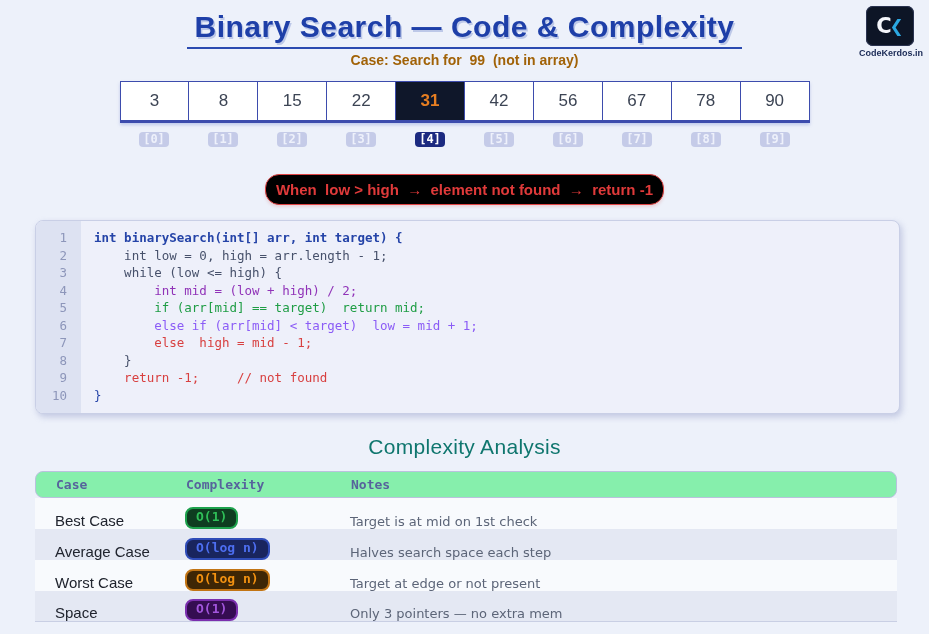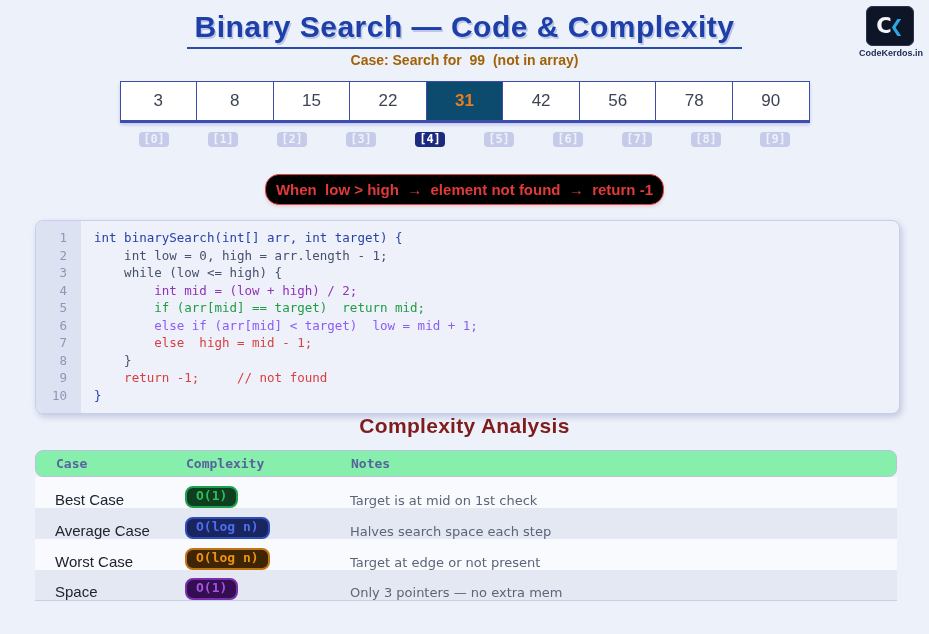--- a/index.html
+++ b/index.html
@@ -43,21 +43,21 @@
     border:1.5px solid #3d4cad; border-bottom-width:3px;
     box-shadow:0 2px 3px rgba(110,130,210,.35);
   }
   .cell {
     flex:1; height:38px;
     display:flex; align-items:center; justify-content:center;
     border-right:1.5px solid #3d4cad;
     font-size:17px; color:#3c4454; background:#fff;
   }
   .cell:last-child { border-right:none; }
-  .cell.hl { background:#0c4a6e; color:#e67e22; font-weight:bold; }
+  .cell.hl { background:#0f172a; color:#e67e22; font-weight:bold; }
   .array-indices { display:flex; margin-top:6px; }
   .idx-slot { flex:1; text-align:center; }
   .idx-badge {
     display:inline-block;
     font-family:"DejaVu Sans Mono","Liberation Mono",monospace;
     font-size:12px; font-weight:bold;
     background:#c5cbe8; color:#eef1fb;
     padding:0 4px 1px; border-radius:4px;
   }
   .idx-badge.hl { background:#1c2a80; color:#ffffff; }
@@ -83,22 +83,22 @@
   }
   .code-gutter {
     width:45px; background:#dde2f2;
     padding:8px 14px 0 0; text-align:right;
     color:#8d96ba; flex:none;
   }
   .code-lines { padding:8px 0 0 13px; flex:1; }
   .code-line { white-space:pre; height:17.5px; }
   
   .analysis-heading {
-    text-align:center;
-    font-size:21px; font-weight:bold; color:#7f1d1d;
+    margin-top:21px; text-align:center;
+    font-size:21px; font-weight:normal; color:#0f766e;
     letter-spacing:.3px;
   }
   .table { margin:12px 32px 0 35px; }
   .thead {
     height:27px; background:#86efac;
     border:1px solid #bac1de; border-radius:8px;
     display:flex; align-items:center;
     font-family:"DejaVu Sans Mono","Liberation Mono",monospace;
     font-size:13px; font-weight:bold; color:#57639c;
   }
@@ -140,20 +140,21 @@
 
 <div class="array-wrap">
   <div class="array-cells">
       <div class="cell">3</div>
       <div class="cell">8</div>
       <div class="cell">15</div>
       <div class="cell">22</div>
       <div class="cell hl">31</div>
       <div class="cell">42</div>
       <div class="cell">56</div>
+      <div class="cell">67</div>
       <div class="cell">78</div>
       <div class="cell">90</div>
     </div>
   <div class="array-indices">
       <div class="idx-slot">
     <span class="idx-badge">[0]</span>
   </div>
       <div class="idx-slot">
     <span class="idx-badge">[1]</span>
   </div>
@@ -193,21 +194,21 @@
       <div class="code-line">3</div>
       <div class="code-line">4</div>
       <div class="code-line">5</div>
       <div class="code-line">6</div>
       <div class="code-line">7</div>
       <div class="code-line">8</div>
       <div class="code-line">9</div>
       <div class="code-line">10</div>
     </div>
   <div class="code-lines">
-      <div class="code-line" style="color: rgb(37, 68, 168);">int binarySearch(int[] arr, int target) {</div>
+      <div class="code-line" style="color: rgb(37, 68, 168); font-weight: bold;">int binarySearch(int[] arr, int target) {</div>
       <div class="code-line" style="color: rgb(71, 81, 107);">    int low = 0, high = arr.length - 1;</div>
       <div class="code-line" style="color: rgb(71, 81, 107);">    while (low &lt;= high) {</div>
       <div class="code-line" style="color: rgb(144, 51, 184);">        int mid = (low + high) / 2;</div>
       <div class="code-line" style="color: rgb(31, 157, 69);">        if (arr[mid] == target)  return mid;</div>
       <div class="code-line" style="color: #8b5cf6;">        else if (arr[mid] &lt; target)  low = mid + 1;</div>
       <div class="code-line" style="color: rgb(216, 64, 64);">        else  high = mid - 1;</div>
       <div class="code-line" style="color: rgb(71, 81, 107);">    }</div>
       <div class="code-line" style="color: rgb(216, 64, 64);">    return -1;     // not found</div>
       <div class="code-line" style="color: rgb(37, 68, 168);">}</div>
     </div>

